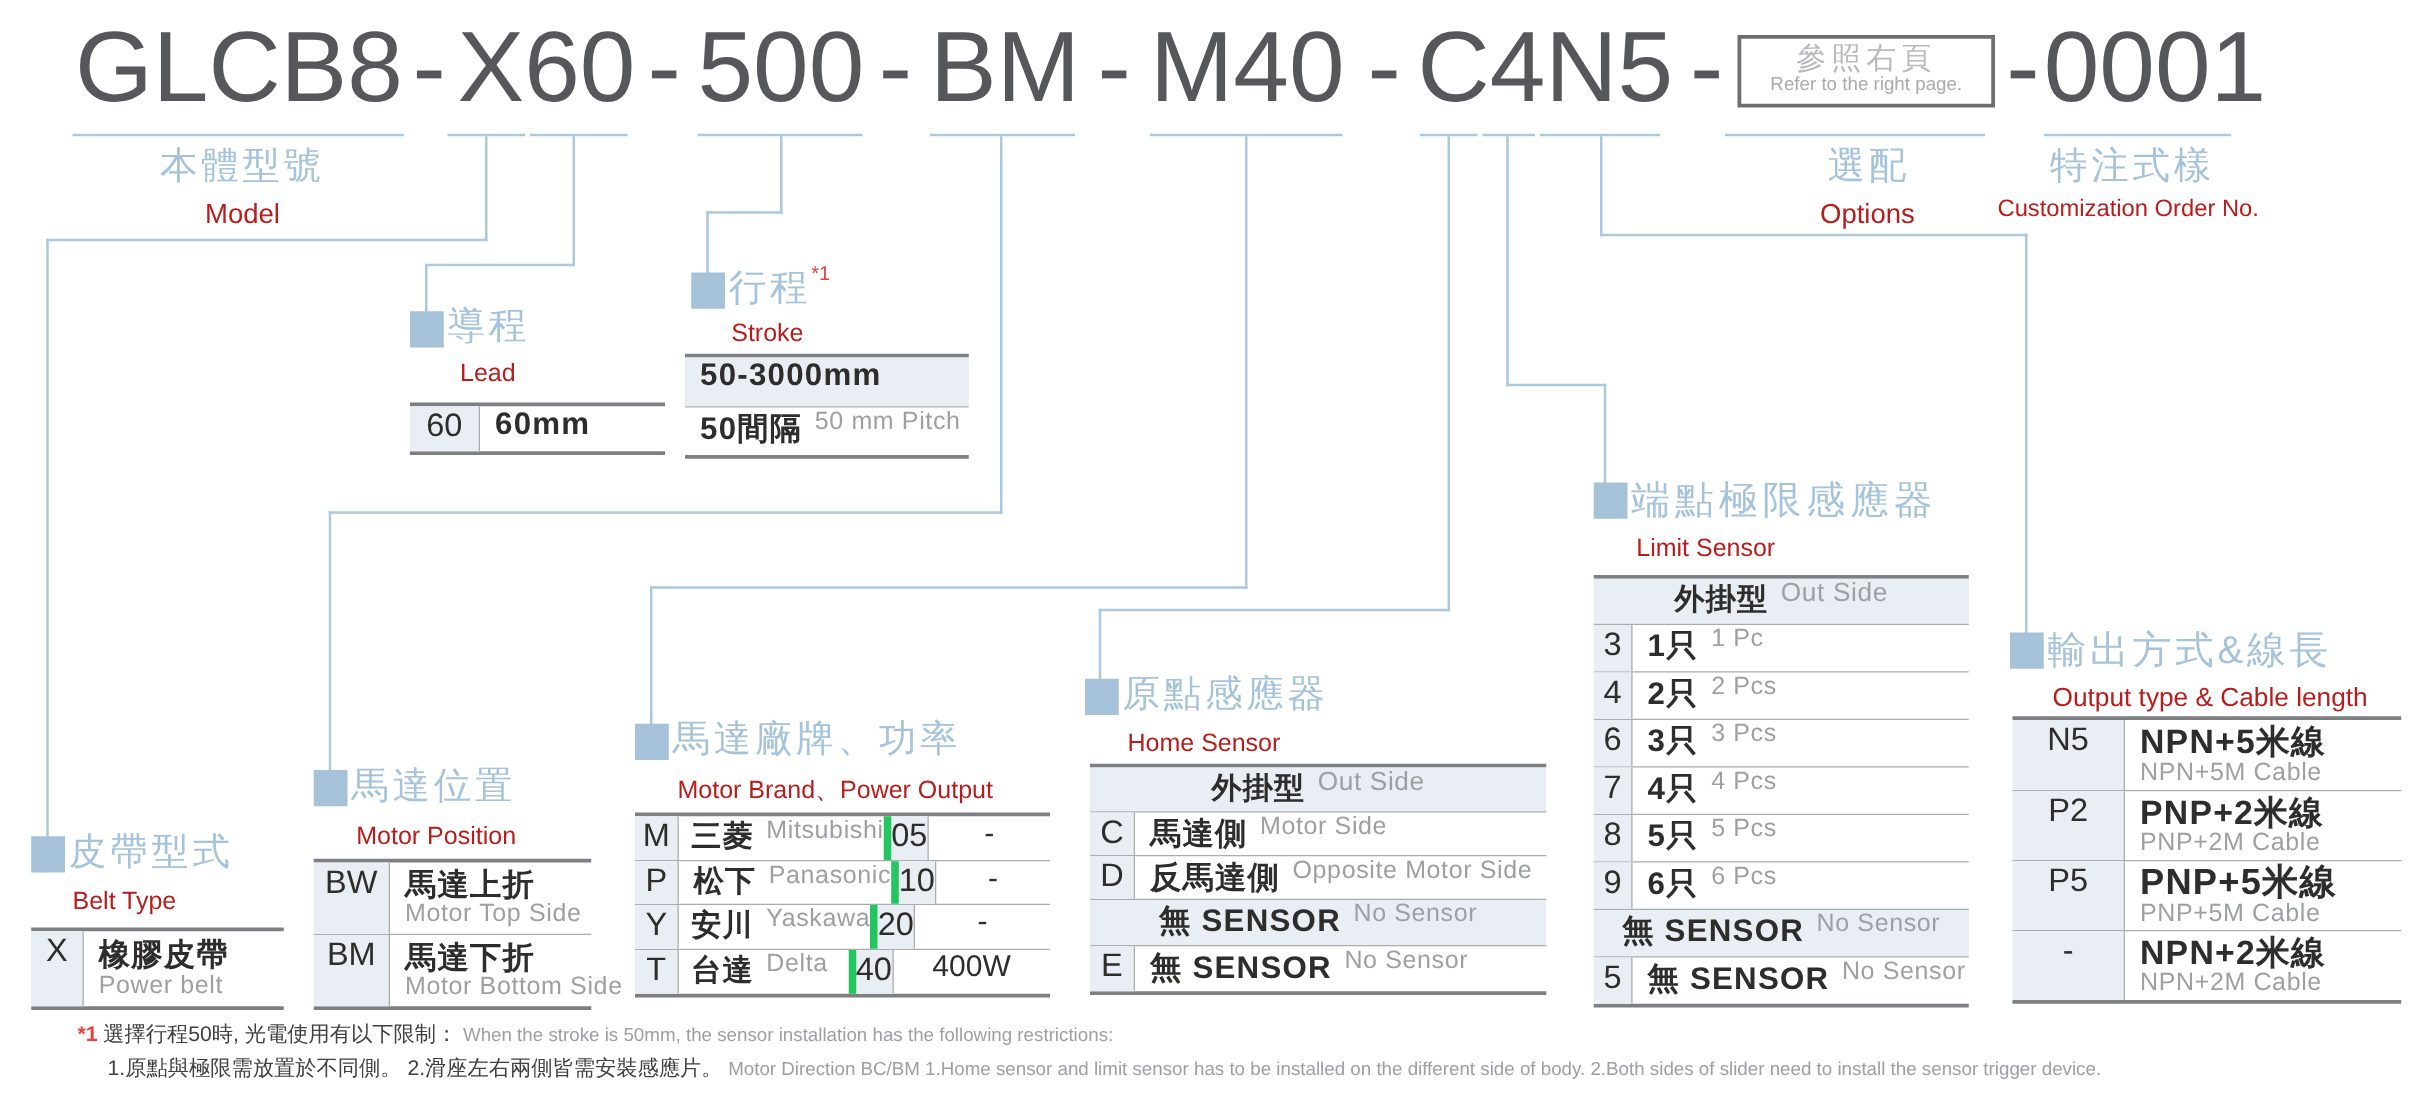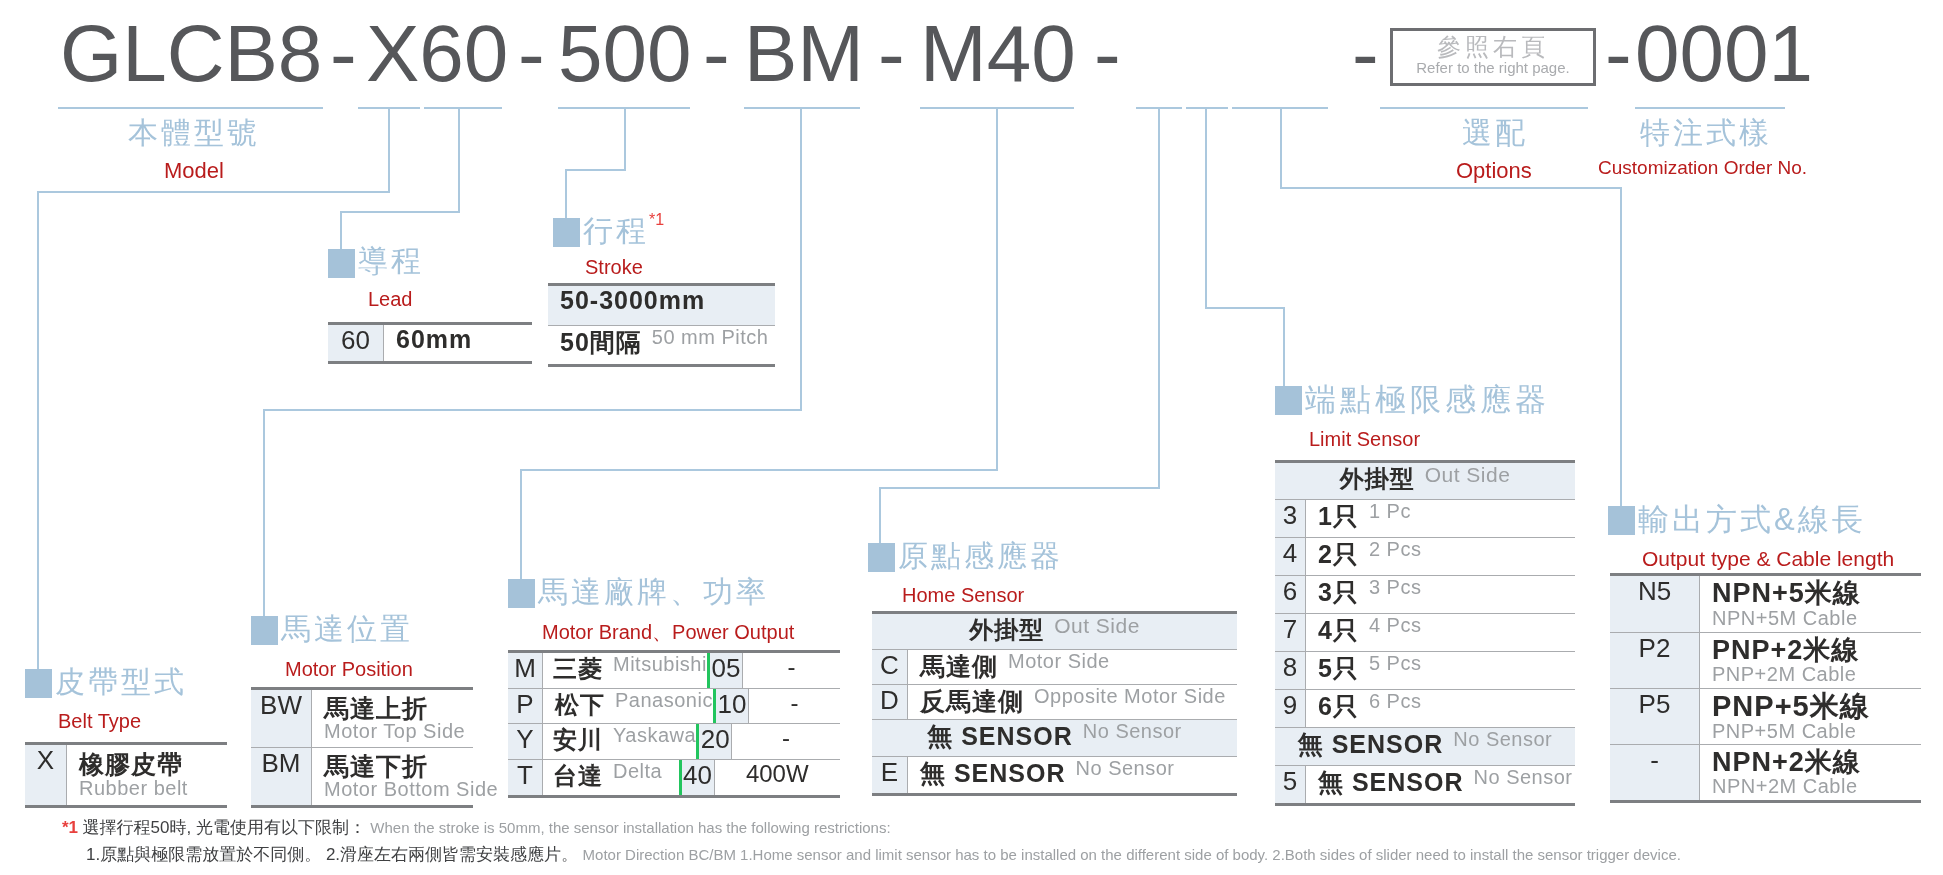--- a/index.html
+++ b/index.html
@@ -25,21 +25,21 @@
   .tbl{position:absolute;border-top:3px solid #7d7f82;border-bottom:3px solid #7d7f82;background:#fff;}
   .trow{display:flex;align-items:stretch;border-top:1px solid #aaacaf;}
   .trow:first-child{border-top:none;}
   .shade{background:#e8eef4;}
   .tc{display:flex;align-items:flex-start;}
   .tc.code{justify-content:center;background:#e8eef4;border-right:1px solid #aaacaf;
            font-size:26px;color:#2e2d2c;flex:none;}
   .tc.desc{flex:1;padding-left:12px;}
   .tc.full{flex:1;justify-content:center;padding-left:0;}
   .tc.stack{flex-direction:column;align-items:flex-start;justify-content:center;line-height:1.05;}
-  .tc.pcode{justify-content:center;background:#e8eef4;border-left:3px solid #22c55e;
+  .tc.pcode{justify-content:center;background:#e8eef4;border-left:6px solid #22c55e;
             border-right:1px solid #aaacaf;font-size:26px;color:#2e2d2c;flex:none;}
   .tc.power{flex:1;justify-content:center;font-size:24px;color:#2e2d2c;}
   .zh{font-size:25px;color:#2e2d2c;font-weight:bold;letter-spacing:1px;white-space:nowrap;}
   .en{font-size:20px;color:#9da0a3;white-space:nowrap;letter-spacing:0.5px;}
   .gap{margin-left:10px;}
   
   .note{position:absolute;white-space:nowrap;line-height:1.3;}
   .n-ref{color:#e8403d;font-weight:bold;font-size:17px;}
   .n-zh{color:#3f4042;font-size:17px;}
   .n-en{color:#9da0a3;font-size:15px;}
@@ -52,20 +52,21 @@
   <span class="tseg" style="left:60px">GLCB8</span>
   <span class="tseg" style="left:330px">-</span>
   <span class="tseg" style="left:366px">X60</span>
   <span class="tseg" style="left:518px">-</span>
   <span class="tseg" style="left:558px">500</span>
   <span class="tseg" style="left:703px">-</span>
   <span class="tseg" style="left:744px">BM</span>
   <span class="tseg" style="left:878px">-</span>
   <span class="tseg" style="left:920px">M40</span>
   <span class="tseg" style="left:1094px">-</span>
+  <span class="tseg" style="left:1134px">C4N5</span>
   <span class="tseg" style="left:1352px">-</span>
   <div class="refbox">
     <span class="rz">參照右頁</span>
     <span class="re">Refer to the right page.</span>
   </div>
   <span class="tseg" style="left:1605px">-</span>
   <span class="tseg" style="left:1635px">0001</span>
 
   <div class="u" style="left:58px;width:265px"></div>
   <div class="u" style="left:358px;width:62px"></div>
@@ -173,21 +174,21 @@
           <span class="en gap">50 mm Pitch</span>
         </div>
     </div>
   </div>
 
   <div class="tbl" style="left:25px;top:742px;width:202px">
     <div class="trow" style="height:60px">
       <div class="tc code" style="width:42px">X</div>
       <div class="tc desc stack">
         <span class="zh">橡膠皮帶</span>
-        <span class="en">Rubber belt</span>
+        <span class="en">Power belt</span>
       </div>
     </div>
   </div>
 
   <div class="tbl" style="left:251px;top:687px;width:222px">
     <div class="trow" style="height:57px">
       <div class="tc code" style="width:61px">BW</div>
       <div class="tc desc stack">
         <span class="zh">馬達上折</span>
         <span class="en">Motor Top Side</span>

